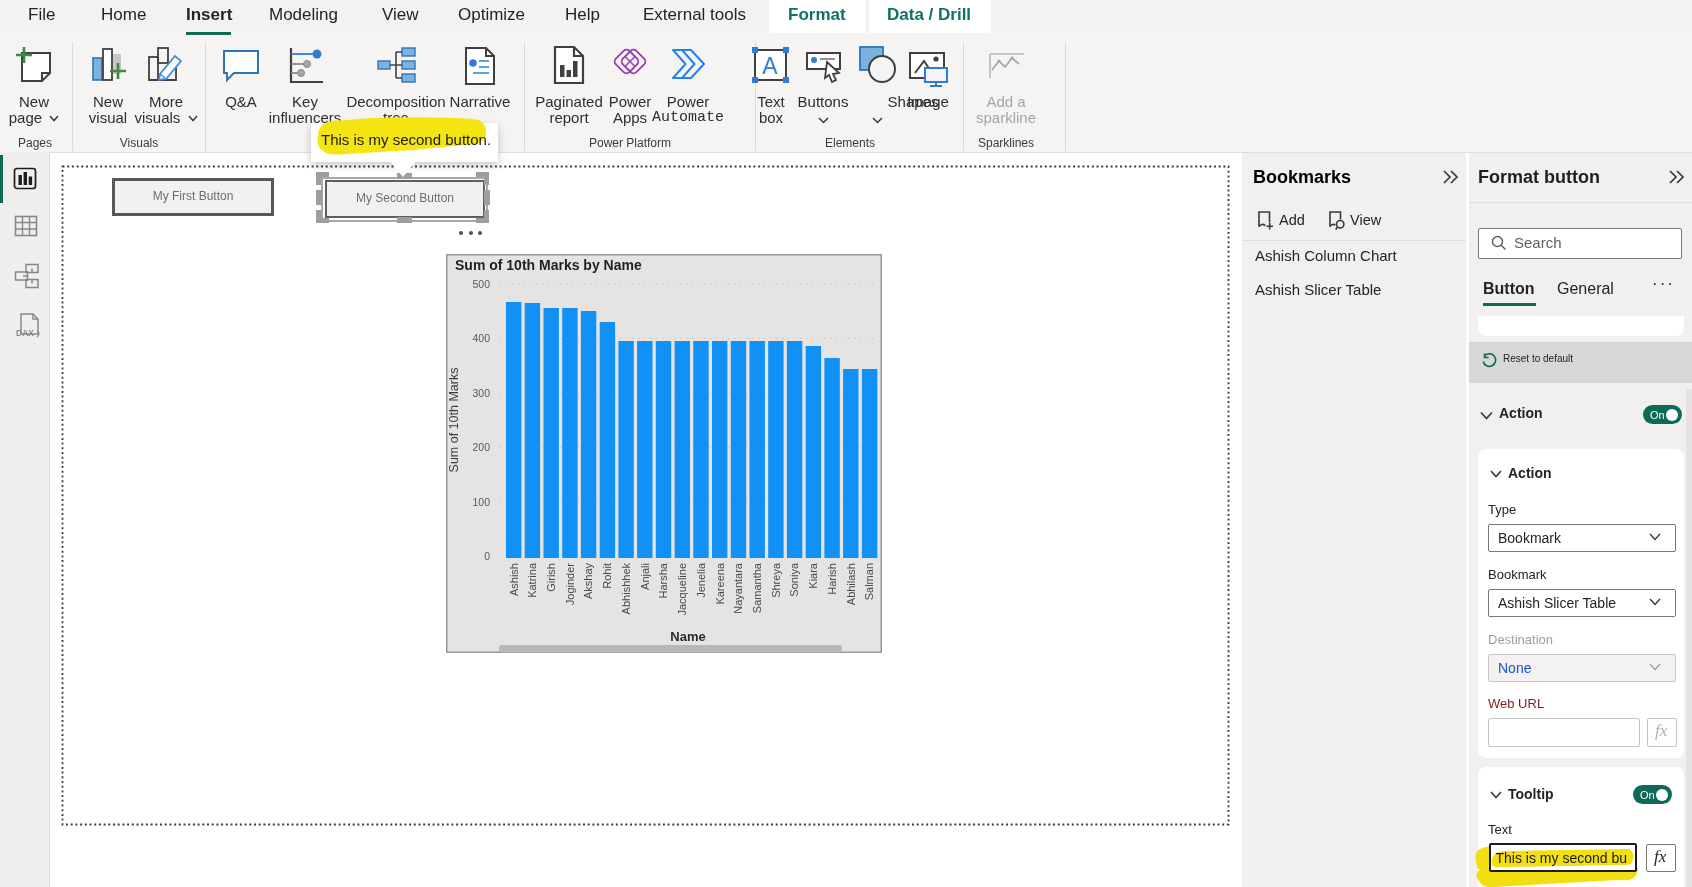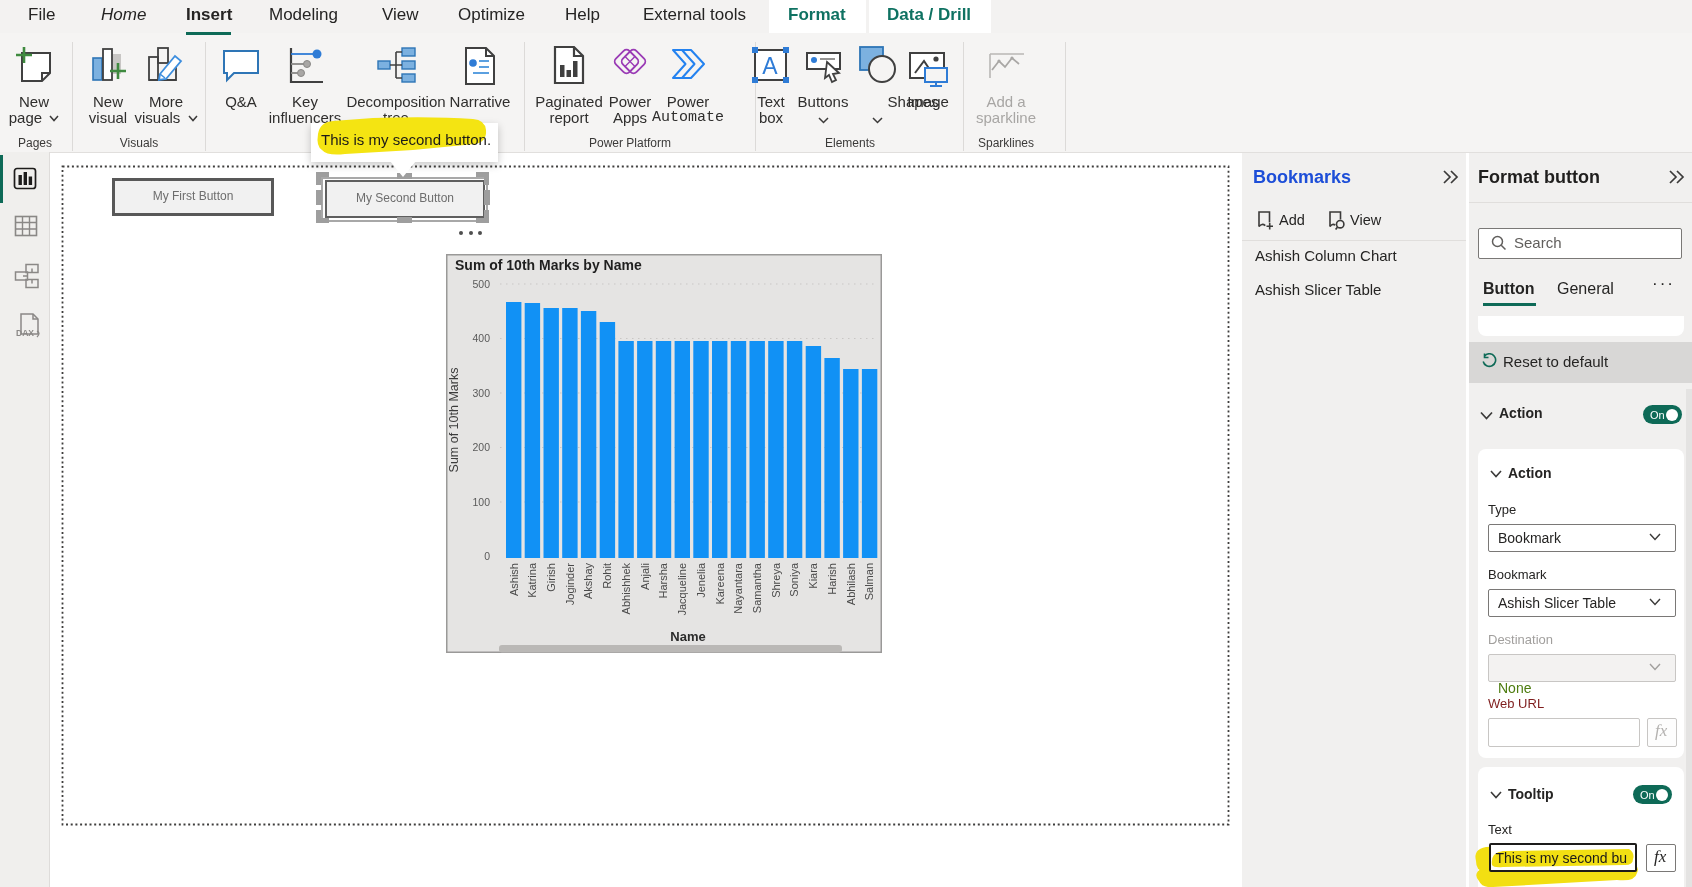--- a/index.html
+++ b/index.html
@@ -4,21 +4,21 @@
   html,body{margin:0;padding:0;}
   #root{position:relative;width:1692px;height:887px;background:#ffffff;
         font-family:"Liberation Sans",sans-serif;overflow:hidden;}
   .ab{position:absolute;}
   .ctr{text-align:center;}
   svg{display:block;}
 </style></head><body>
 <div id="root">
 <div class="ab" style="left:0;top:0;width:1692px;height:33px;background:#f3f2f1;"></div>
     <div class="ab" style="left:28px;top:5px;font-size:17px;color:#252423;font-weight:normal;">File</div>
-    <div class="ab" style="left:101px;top:5px;font-size:17px;color:#252423;font-weight:normal;font-style:italic;">Home</div>
+    <div class="ab" style="left:101px;top:5px;font-size:17px;color:#252423;font-weight:normal;">Home</div>
     <div class="ab" style="left:186px;top:5px;font-size:17px;color:#252423;font-weight:bold;">Insert</div>
     <div class="ab" style="left:269px;top:5px;font-size:17px;color:#252423;font-weight:normal;">Modeling</div>
     <div class="ab" style="left:382px;top:5px;font-size:17px;color:#252423;font-weight:normal;">View</div>
     <div class="ab" style="left:458px;top:5px;font-size:17px;color:#252423;font-weight:normal;">Optimize</div>
     <div class="ab" style="left:565px;top:5px;font-size:17px;color:#252423;font-weight:normal;">Help</div>
     <div class="ab" style="left:643px;top:5px;font-size:17px;color:#252423;font-weight:normal;">External tools</div>
     <div class="ab" style="left:769px;top:0;width:97px;height:33px;background:#fff;"></div>
     <div class="ab" style="left:869px;top:0;width:122px;height:33px;background:#fff;"></div>
     <div class="ab" style="left:788px;top:5px;font-size:17px;font-weight:bold;color:#0f7262;">Format</div>
     <div class="ab" style="left:887px;top:5px;font-size:17px;font-weight:bold;color:#0f7262;">Data / Drill</div>
@@ -259,21 +259,21 @@
       <text font-size="11" fill="#4a4a4a" text-anchor="end" transform="translate(389.9 309) rotate(-90)">Harish</text>
       <rect x="397.1" y="115.0" width="15.4" height="189" fill="#1191f5"></rect>
       <text font-size="11" fill="#4a4a4a" text-anchor="end" transform="translate(408.6 309) rotate(-90)">Abhilash</text>
       <rect x="415.9" y="115.0" width="15.4" height="189" fill="#1191f5"></rect>
       <text font-size="11" fill="#4a4a4a" text-anchor="end" transform="translate(427.4 309) rotate(-90)">Salman</text>
       <text transform="translate(12 166) rotate(-90)" font-size="12.5" fill="#3c3c3c" text-anchor="middle">Sum of 10th Marks</text>
       <text x="242" y="387" font-size="13" font-weight="bold" fill="#2b2b2b" text-anchor="middle">Name</text>
       <rect x="53" y="391" width="343" height="7.5" rx="3" fill="#bab8b6"></rect>
     </svg>
     <div class="ab" style="left:1242px;top:153px;width:224px;height:734px;background:#f1f0ef;">
-      <div class="ab" style="left:11px;top:14px;font-size:18px;font-weight:bold;color:#1d4ed8;">Bookmarks</div>
+      <div class="ab" style="left:11px;top:14px;font-size:18px;font-weight:bold;color:#000000;">Bookmarks</div>
       <svg class="ab" style="left:200px;top:16px;" width="17" height="16" viewBox="0 0 17 16">
         <path d="M2 2 L8 8 L2 14 M9 2 L15 8 L9 14" fill="none" stroke="#3b3a39" stroke-width="1.7"></path>
       </svg>
       <svg class="ab" style="left:14px;top:57px;" width="19" height="21" viewBox="0 0 19 21">
         <path d="M3 16.5 V2 H13.5 V12.5" fill="none" stroke="#3b3a39" stroke-width="1.6"></path>
         <path d="M3 16.5 Q6 12.8 9.3 15.6" fill="none" stroke="#3b3a39" stroke-width="1.6"></path>
         <path d="M13.7 13 V19.5 M10.5 16.2 H17" stroke="#3b3a39" stroke-width="1.6"></path>
       </svg>
       <div class="ab" style="left:37px;top:59px;font-size:14.5px;color:#252423;">Add</div>
       <svg class="ab" style="left:85px;top:57px;" width="21" height="21" viewBox="0 0 21 21">
@@ -302,21 +302,21 @@
       <div class="ab" style="left:14px;top:127px;font-size:16px;font-weight:bold;color:#252423;">Button</div>
       <div class="ab" style="left:14px;top:150px;width:53px;height:3px;background:#0e6a57;"></div>
       <div class="ab" style="left:88px;top:127px;font-size:16px;color:#252423;">General</div>
       <div class="ab" style="left:183px;top:121px;font-size:17px;letter-spacing:2px;color:#252423;">···</div>
       <div class="ab" style="left:9px;top:163px;width:206px;height:20px;background:#fff;border-radius:0 0 8px 8px;"></div>
       <div class="ab" style="left:0;top:189px;width:223px;height:41px;background:#d8d7d6;"></div>
       <svg class="ab" style="left:12px;top:200px;" width="17" height="17" viewBox="0 0 17 17">
         <path d="M3.5 3 A 6.3 6.3 0 1 1 2.2 8.5" fill="none" stroke="#0e6a57" stroke-width="1.6"></path>
         <path d="M3.5 0.5 V4.5 H7.5" fill="none" stroke="#0e6a57" stroke-width="1.6"></path>
       </svg>
-      <div class="ab" style="left:34px;top:200px;font-size:15px;color:#252423;">Reset to default</div>
+      <div class="ab" style="left:34px;top:200px;font-size:10px;color:#252423;">Reset to default</div>
       <svg class="ab" style="left:11px;top:258px;" width="13" height="9" viewBox="0 0 13 9">
         <path d="M1 1.5 L6.5 7.5 L12 1.5" fill="none" stroke="#3b3a39" stroke-width="1.7"></path>
       </svg>
       <div class="ab" style="left:30px;top:252px;font-size:14px;font-weight:bold;color:#252423;">Action</div>
       <div class="ab" style="left:174px;top:252px;width:39px;height:19px;border-radius:10px;background:#0e6a57;"></div>
       <div class="ab" style="left:181px;top:256px;font-size:11px;color:#fff;">On</div>
       <div class="ab" style="left:197px;top:255.5px;width:12px;height:12px;border-radius:50%;background:#fff;"></div>
       <div class="ab" style="left:9px;top:296px;width:206px;height:309px;background:#fff;border-radius:8px;"></div>
       <svg class="ab" style="left:21px;top:317px;" width="12" height="8" viewBox="0 0 12 8">
         <path d="M1 1 L6 6.5 L11 1" fill="none" stroke="#3b3a39" stroke-width="1.6"></path>
@@ -329,21 +329,21 @@
         <path d="M1 1 L6 6.5 L11 1" fill="none" stroke="#3b3a39" stroke-width="1.4"></path>
       </svg>
       <div class="ab" style="left:19px;top:414px;font-size:13px;color:#252423;">Bookmark</div>
       <div class="ab" style="left:19px;top:436px;width:186px;height:26px;background:#fff;border:1px solid #7a7876;border-radius:2px;"></div>
       <div class="ab" style="left:29px;top:442px;font-size:14px;color:#252423;">Ashish Slicer Table</div>
       <svg class="ab" style="left:180px;top:445px;" width="12" height="8" viewBox="0 0 12 8">
         <path d="M1 1 L6 6.5 L11 1" fill="none" stroke="#3b3a39" stroke-width="1.4"></path>
       </svg>
       <div class="ab" style="left:19px;top:479px;font-size:13px;color:#a19f9d;">Destination</div>
       <div class="ab" style="left:19px;top:501px;width:186px;height:26px;background:#f3f2f1;border:1px solid #c8c6c4;border-radius:2px;"></div>
-      <div class="ab" style="left:29px;top:527px;font-size:14px;color:#4d7c0f;">None</div>
+      <div class="ab" style="left:29px;top:507px;font-size:14px;color:#1d4ed8;">None</div>
       <svg class="ab" style="left:180px;top:510px;" width="12" height="8" viewBox="0 0 12 8">
         <path d="M1 1 L6 6.5 L11 1" fill="none" stroke="#a19f9d" stroke-width="1.4"></path>
       </svg>
       <div class="ab" style="left:19px;top:543px;font-size:13px;color:#7f1d1d;">Web URL</div>
       <div class="ab" style="left:19px;top:565px;width:150px;height:27px;background:#fff;border:1px solid #c8c6c4;border-radius:2px;"></div>
       <div class="ab" style="left:178px;top:565px;width:28px;height:27px;background:#fdfdfd;border:1px solid #c8c6c4;border-radius:2px;"></div>
       <div class="ab" style="left:186px;top:568px;font-size:17px;font-style:italic;font-family:'Liberation Serif',serif;color:#b3b1af;">fx</div>
       <div class="ab" style="left:9px;top:614px;width:206px;height:120px;background:#fff;border-radius:8px 8px 0 0;"></div>
       <svg class="ab" style="left:21px;top:638px;" width="12" height="8" viewBox="0 0 12 8">
         <path d="M1 1 L6 6.5 L11 1" fill="none" stroke="#3b3a39" stroke-width="1.6"></path>

